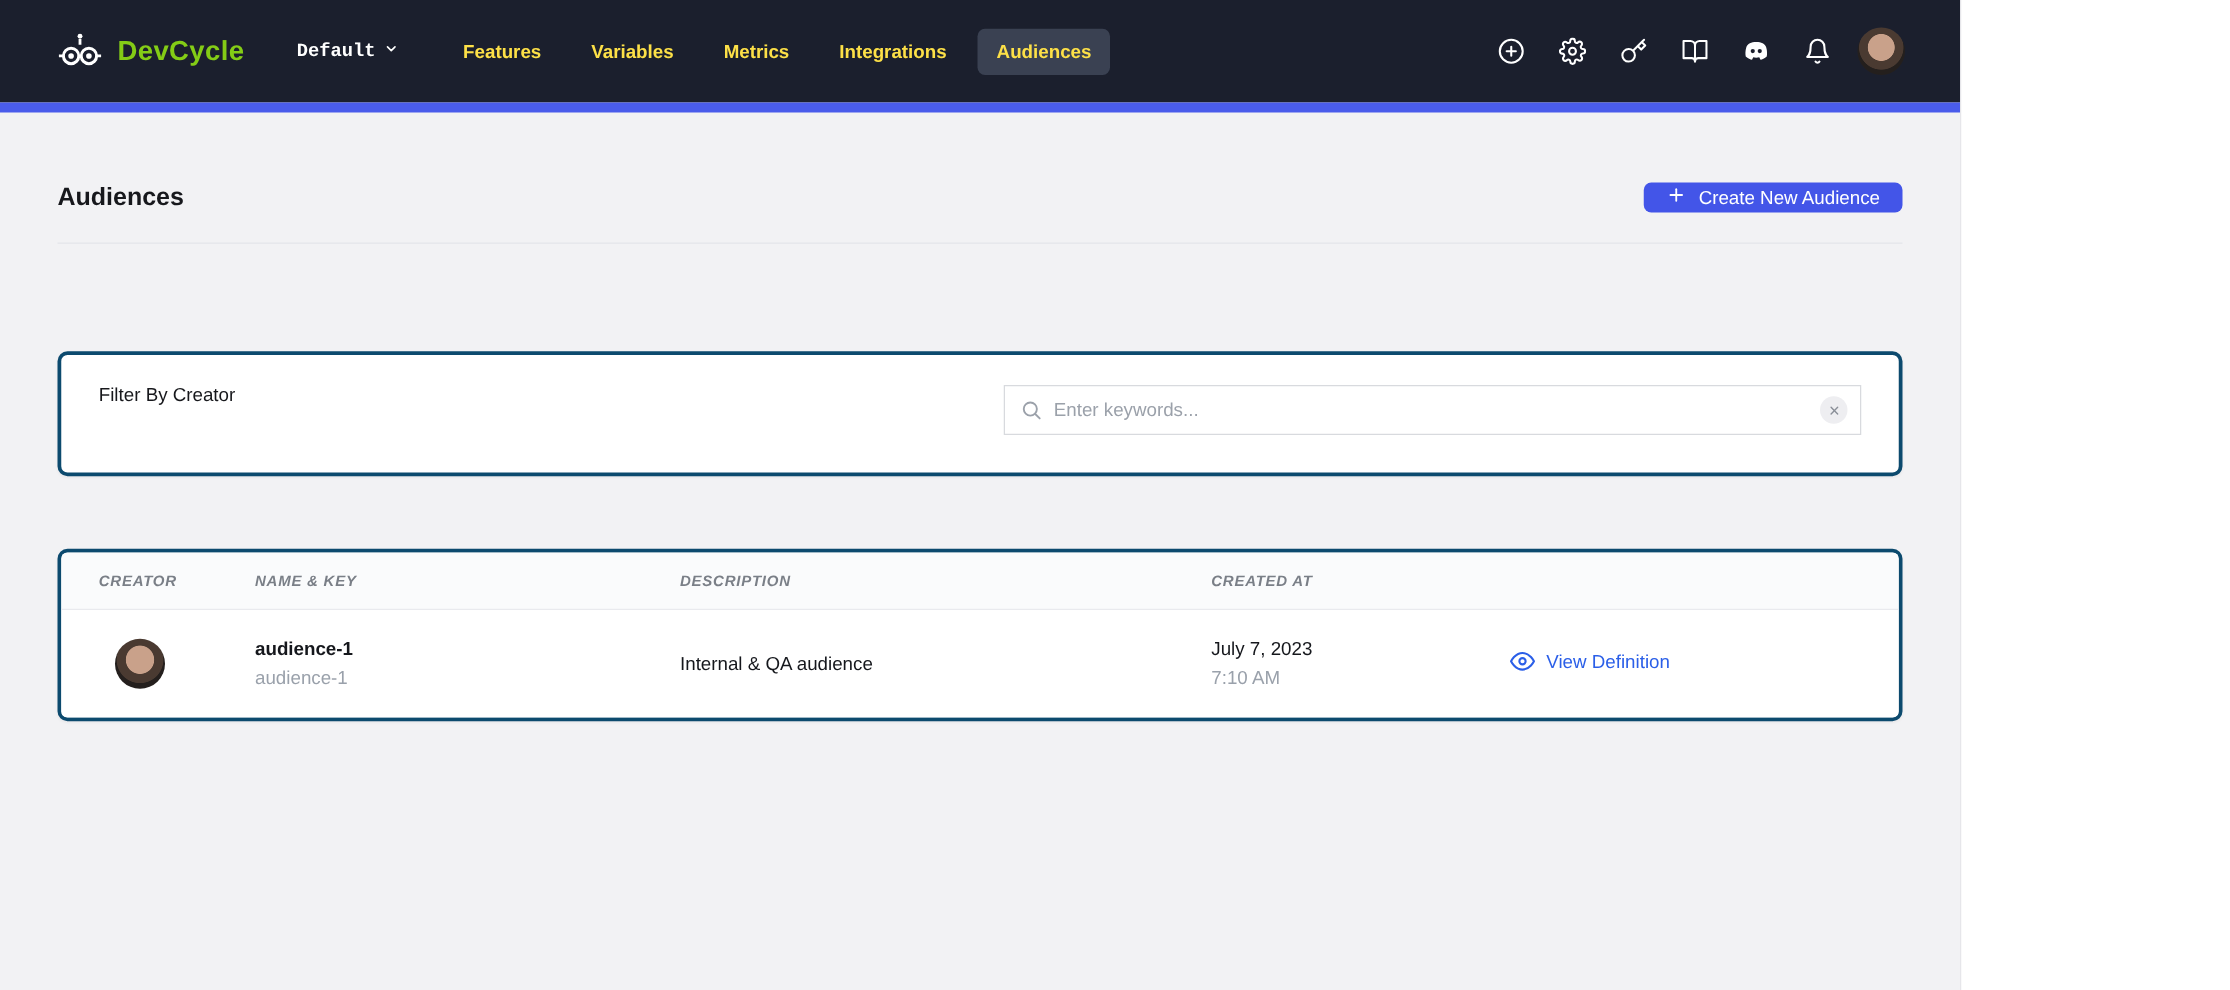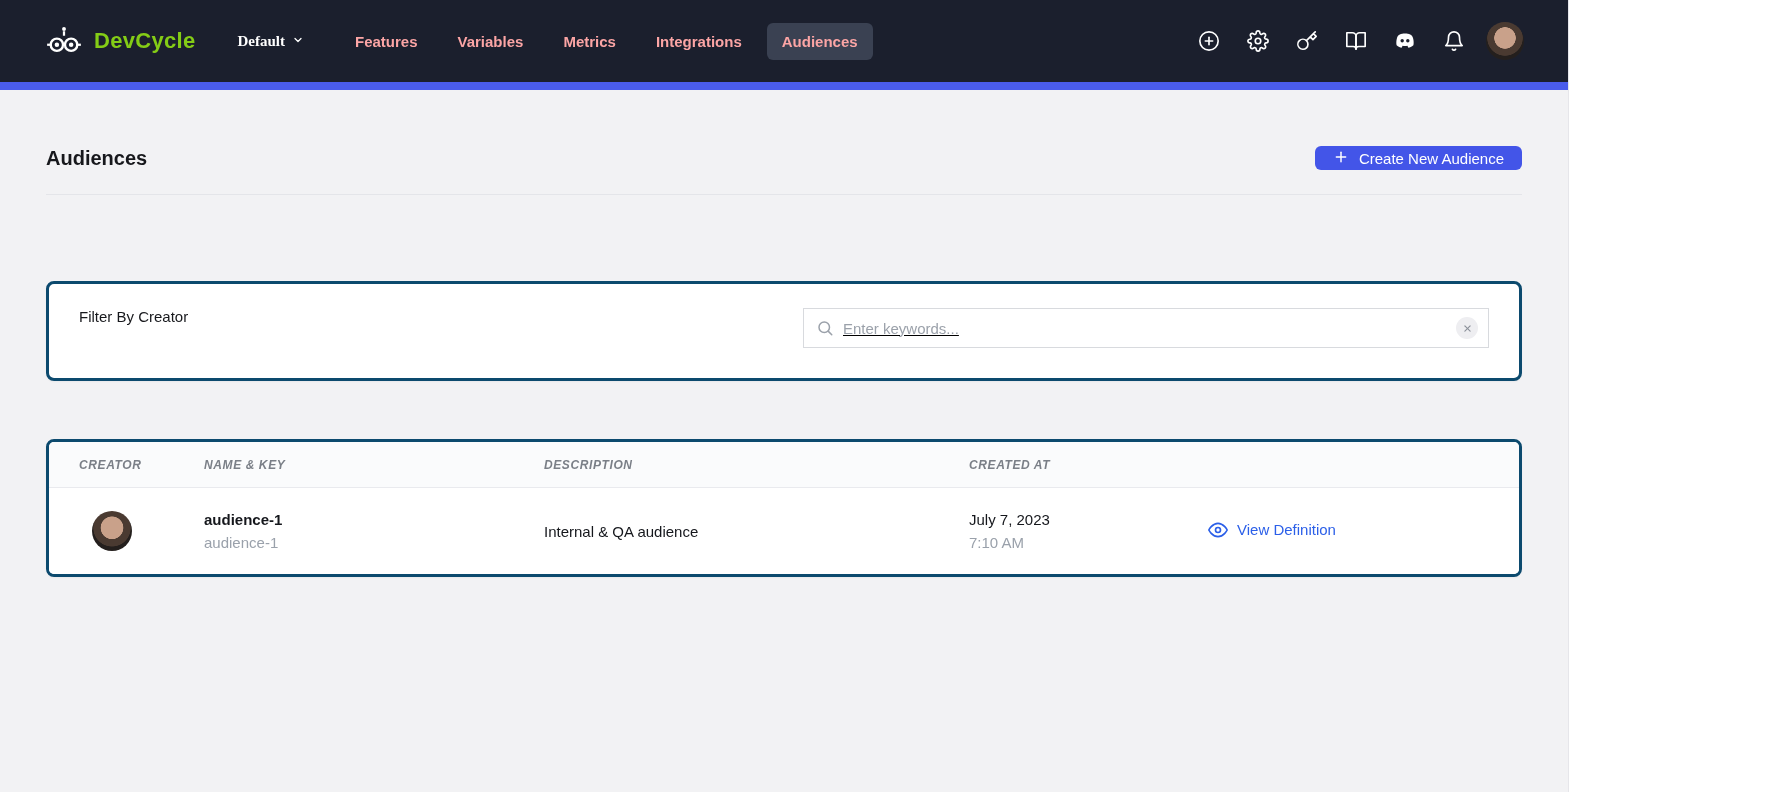--- a/index.html
+++ b/index.html
@@ -8,23 +8,23 @@
 
   .app { width:1568px; height:792px; display:flex; flex-direction:column; background:#f2f2f4; }
   .outside { flex:1; background:#ffffff; border-left:1px solid #e6e6ea; }
 
   
   .topnav { height:82px; background:#1b1f2d; display:flex; align-items:center; padding:0 44px 0 46px; flex-shrink:0; }
   .brand { display:flex; align-items:center; gap:12px; cursor:pointer; }
   .brand-text { color:#84cc16; font-size:22px; font-weight:800; letter-spacing:.3px; }
   .logo-svg { display:block; }
   .project-select { margin-left:42px; display:flex; align-items:center; gap:7px; background:none; border:none;
-                    color:#ffffff; font-size:15px; font-weight:600; cursor:pointer; font-family:Liberation Serif, serif; }
+                    color:#ffffff; font-size:15px; font-weight:600; cursor:pointer; font-family:Liberation Mono, monospace; }
   .nav-items { display:flex; align-items:center; gap:10px; margin-left:36px; }
-  .nav-item { color:#fca5a5; font-size:15px; font-weight:600; text-decoration:none; padding:10px 15px; border-radius:6px; cursor:pointer; white-space:nowrap; }
+  .nav-item { color:#fde047; font-size:15px; font-weight:600; text-decoration:none; padding:10px 15px; border-radius:6px; cursor:pointer; white-space:nowrap; }
   .nav-item.active { background:#3a4152; }
   .nav-icons { margin-left:auto; display:flex; align-items:center; gap:15px; }
   .icon-btn { width:34px; height:34px; background:none; border:none; display:flex; align-items:center; justify-content:center; cursor:pointer; color:#ffffff; }
   .avatar { width:38px; height:38px; border-radius:50%; cursor:pointer;
             background:radial-gradient(circle at 50% 42%, #c9a18a 0 36%, #4a3a31 38% 60%, #241f1d 62% 100%); }
 
   .accent-bar { height:8px; background:#4a5ceb; flex-shrink:0; }
 
   
   .content { flex:1; padding:0 46px; overflow:hidden; }
@@ -32,21 +32,21 @@
   .page-title { font-size:20px; font-weight:700; color:#17181c; }
   .primary-btn { display:flex; align-items:center; gap:10px; background:#4355e8; color:#ffffff; border:none; border-radius:6px;
                  height:24px; padding:0 18px; font-size:15px; font-weight:500; font-family:inherit; cursor:pointer; }
 
   .card { background:#ffffff; border:3px solid #0c4a6e; border-radius:8px; box-shadow:0 1px 2px rgba(20,22,30,.04); }
   .filter-card { margin-top:86px; padding:24px 30px 30px; }
   .filter-grid { display:grid; grid-template-columns:1fr 1fr; gap:38px; }
   .field label { display:block; font-size:15px; font-weight:500; color:#17181c; margin-bottom:11px; }
   .select { width:100%; height:40px; background:#ffffff; border:1px solid #d8dade; border-radius:6px; display:flex; align-items:center;
             justify-content:space-between; padding:0 14px; font-size:15px; color:#17181c; font-family:inherit; cursor:pointer; }
-  .searchbox { height:40px; background:#ffffff; border:1px solid #d8dade; border-radius:0; display:flex; align-items:center; padding:0 10px 0 12px; gap:9px;text-decoration:underline; }
+  .searchbox { height:40px; background:#ffffff; border:1px solid #d8dade; border-radius:0; display:flex; align-items:center; padding:0 10px 0 12px; gap:9px; }
   .searchbox input { flex:1; border:none; outline:none; font-size:15px; color:#17181c; font-family:inherit; background:transparent; }
   .searchbox input::placeholder { color:#9ba1aa; }
   .clear-btn { width:22px; height:22px; border-radius:50%; background:#eeeef1; border:none; display:flex; align-items:center; justify-content:center; cursor:pointer; color:#8a8f98; flex-shrink:0; }
 
   
   .table-card { margin-top:58px; overflow:hidden; }
   .thead, .trow { display:grid; grid-template-columns:125px 340px 425px 239px 1fr; align-items:center; padding:0 30px; }
   .thead { height:46px; background:#fafbfc; border-bottom:1px solid #e9eaee;font-style:italic; }
   .thead div { font-size:12px; font-weight:600; letter-spacing:.6px; color:#7a7f87; }
   .trow { height:86px; background:#ffffff; }

